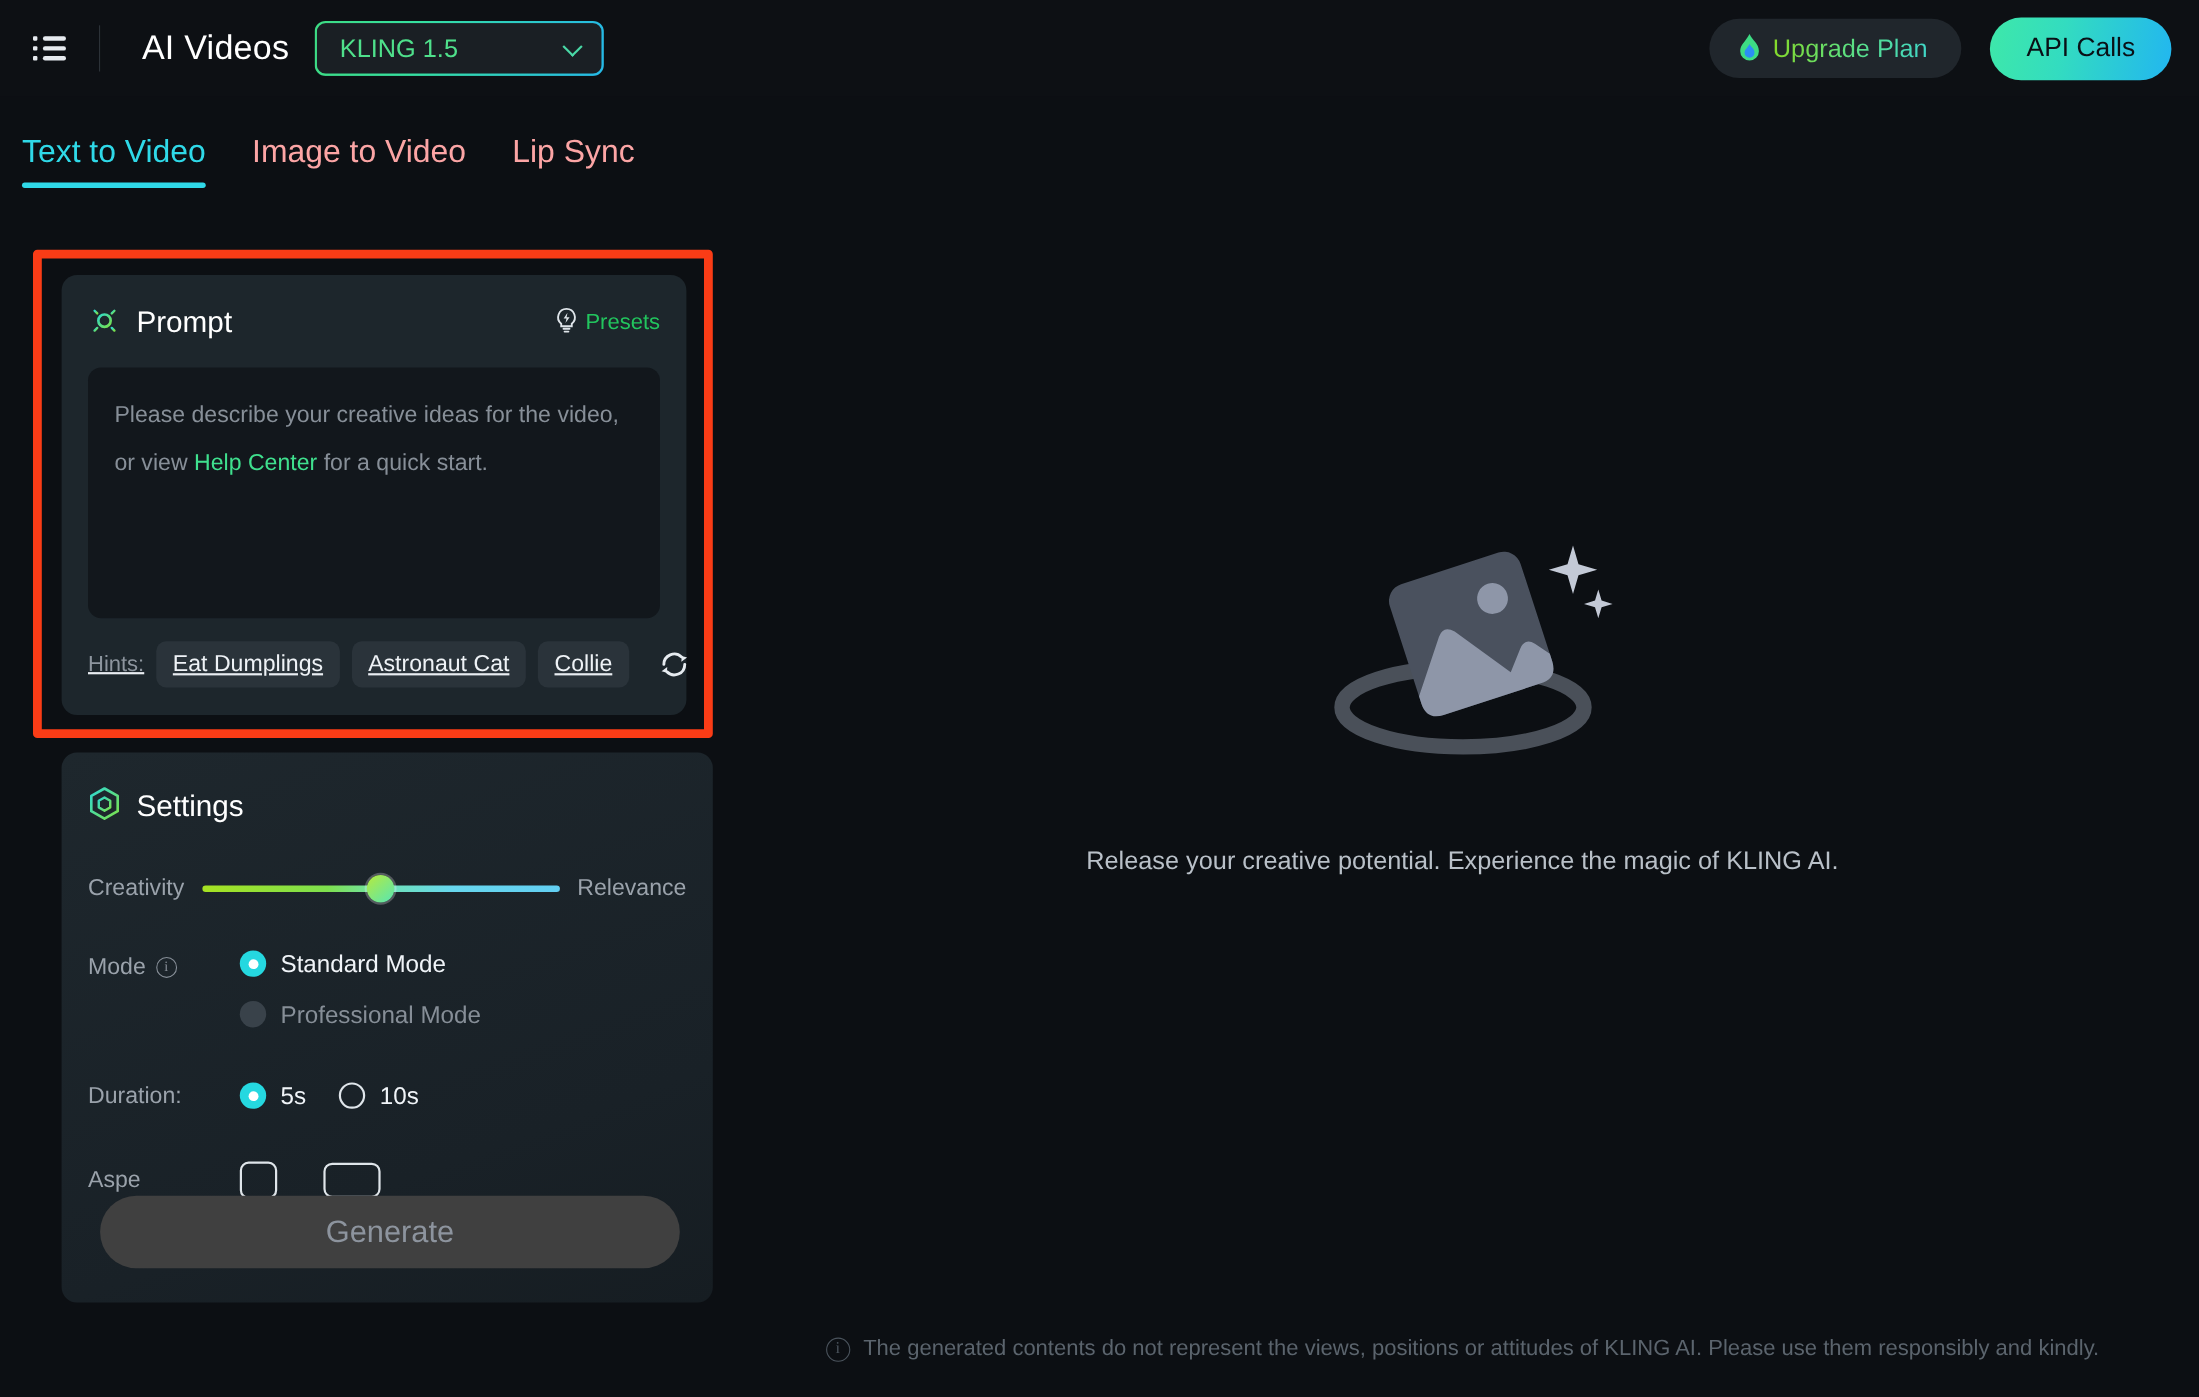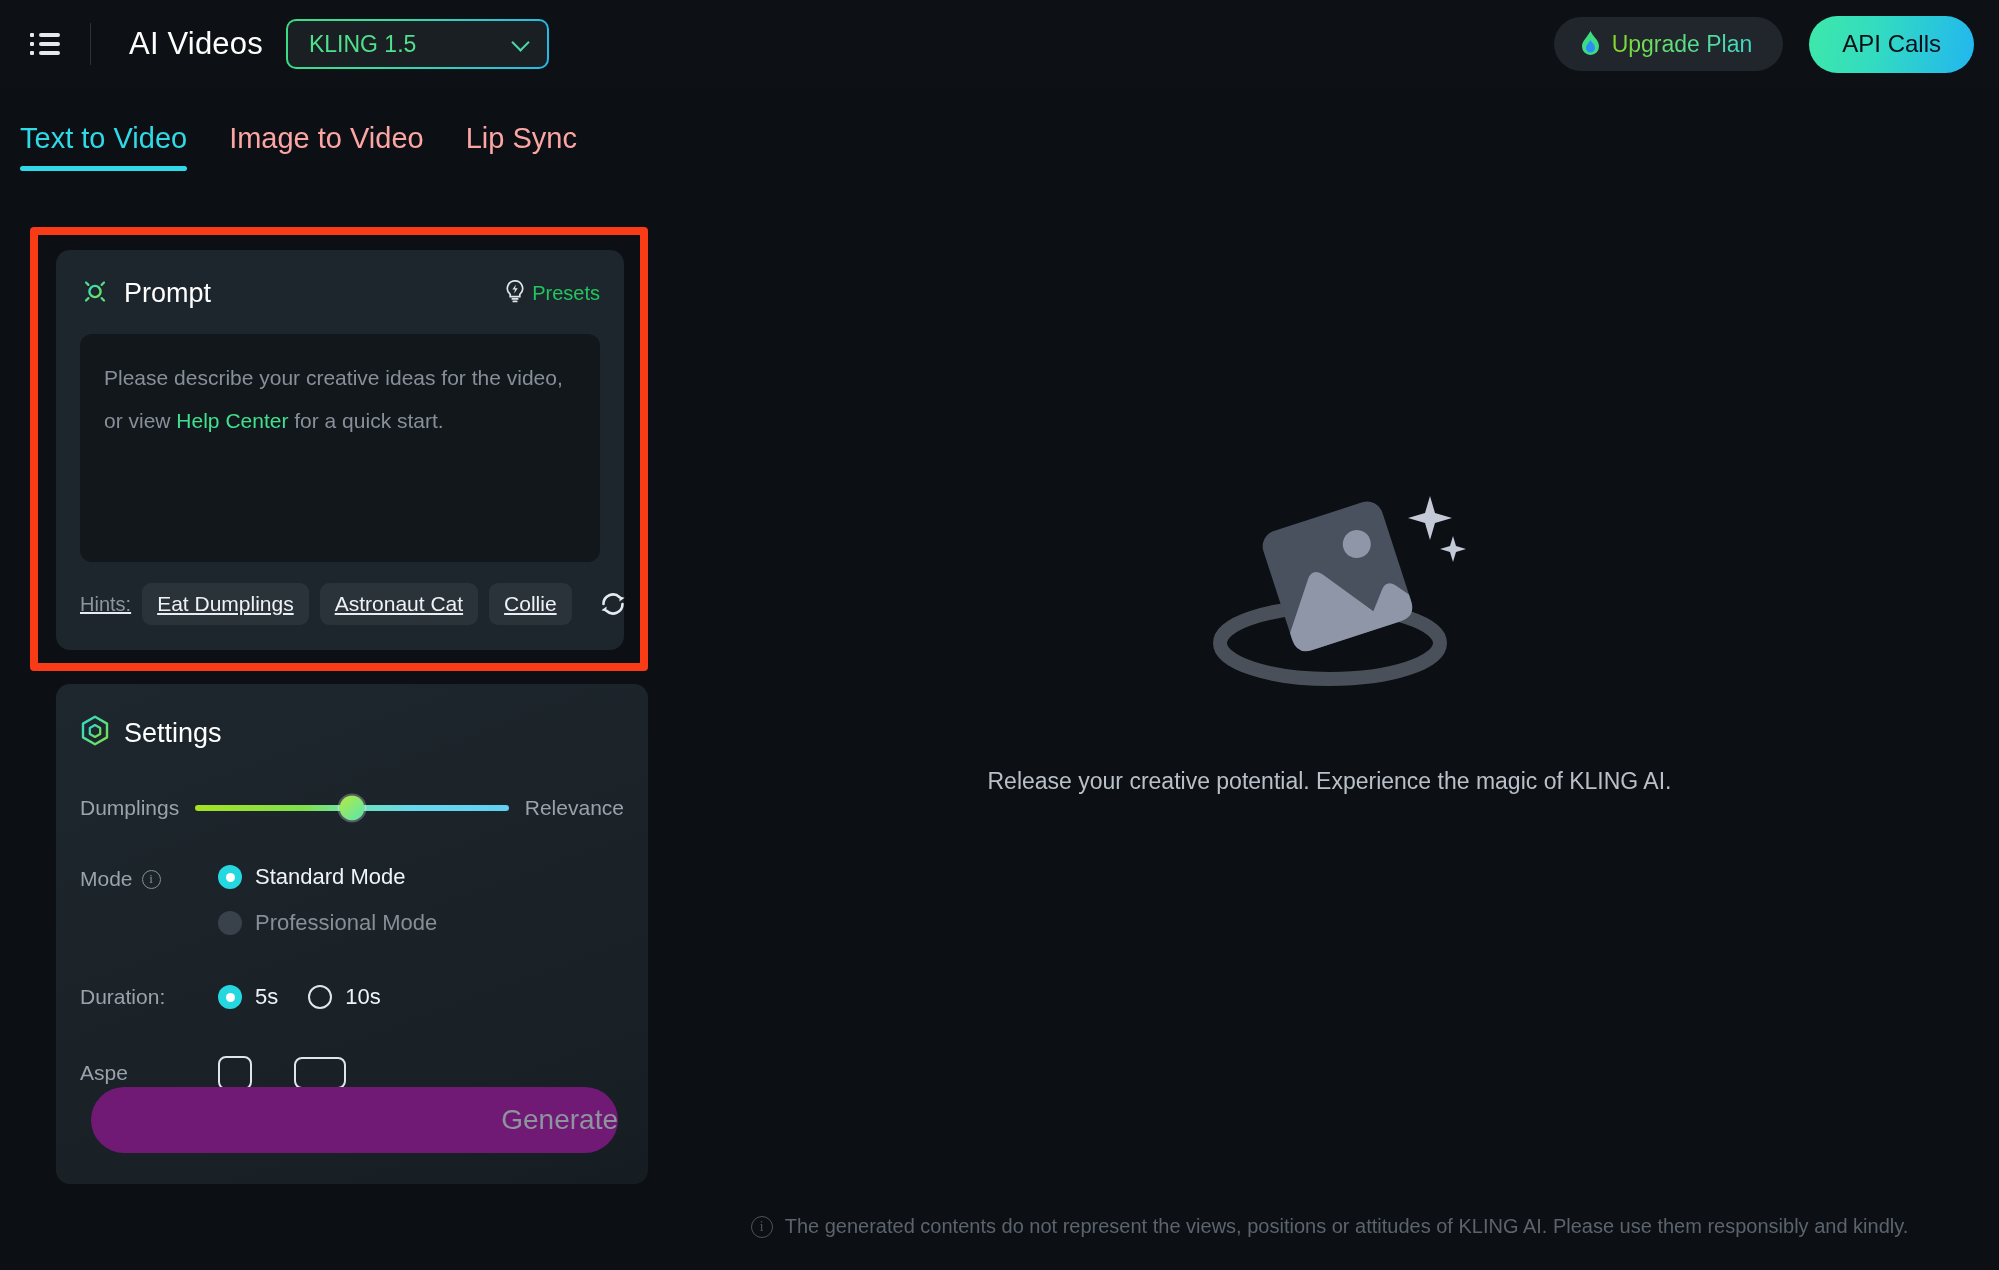--- a/index.html
+++ b/index.html
@@ -143,21 +143,21 @@
 
   #mode-row { margin-top: 44px; display: flex; align-items: flex-start; }
   #mode-label-wrap { display: flex; align-items: center; gap: 9px; width: 138px; padding-top: 3px; }
   .field-label { font-size: 21px; color: #9aa2ab; white-space: nowrap; }
   .info-i {
     width: 19px; height: 19px; border-radius: 50%; border: 1.6px solid #868e97;
     display: flex; align-items: center; justify-content: center;
     font-size: 13px; color: #868e97; cursor: pointer; font-family: "Liberation Serif", serif;
   }
   .radio-col { display: flex; flex-direction: column; gap: 20px; }
-  .radio-item { display: flex; align-items: center; gap: 13px; cursor: pointer; }
+  .radio-item { display: flex; gap: 13px; cursor: pointer; }
   .radio {
     width: 24px; height: 24px; border-radius: 50%; flex: none;
     display: flex; align-items: center; justify-content: center;
   }
   .radio.on { background: #25d8e0; }
   .radio.on::after { content:""; width: 9px; height: 9px; border-radius: 50%; background: #fff; }
   .radio.off-filled { background: #39424a; }
   .radio.off-hollow { border: 2.4px solid #dfe5ea; }
   .radio-label { font-size: 22px; color: #f0f4f8; white-space: nowrap; }
   .radio-label.dim { color: #868e97; }
@@ -168,22 +168,22 @@
 
   #aspect-row { margin-top: 46px; display: flex; align-items: center; }
   #aspect-label { width: 138px; }
   .aspect-group { display: flex; align-items: center; gap: 42px; }
   .aspect-box { border: 2.6px solid #dfe5ea; border-radius: 8px; }
   .aspect-1-1 { width: 34px; height: 34px; }
   .aspect-16-9 { width: 52px; height: 32px; }
 
   #generate-btn {
     position: absolute; left: 79px; top: 1087px; width: 527px; height: 66px;
-    border-radius: 33px; background: #701a75;
-    display: flex; align-items: center; justify-content: flex-end; cursor: pointer;
+    border-radius: 33px; background: #404040;
+    display: flex; align-items: center; justify-content: center; cursor: pointer;
   }
   #generate-label { font-size: 28px; color: #8d949e; white-space: nowrap; }
 
   
   #canvas {
     position: absolute; left: 660px; top: 88px; width: 1339px; height: 1182px;
   }
   #empty-state {
     position: absolute; left: 0; right: 0; top: 380px;
     display: flex; flex-direction: column; align-items: center;
@@ -325,21 +325,21 @@
             </linearGradient>
           </defs>
           <path d="M15 1.8 L27 8.6 V22.4 L15 29.2 L3 22.4 V8.6 Z" fill="none" stroke="url(#hexGrad)" stroke-width="2.4" stroke-linejoin="round"></path>
           <path d="M15 10 L20.2 13 V19 L15 22 L9.8 19 V13 Z" fill="none" stroke="url(#hexGrad)" stroke-width="2.2" stroke-linejoin="round"></path>
         </svg>
       </span>
       <span class="panel-title">Settings</span>
     </div>
 
     <div id="creativity-row">
-      <span class="slider-cap">Dumplings</span>
+      <span class="slider-cap">Creativity</span>
       <span id="slider-track">
         <span id="slider-thumb"></span>
       </span>
       <span class="slider-cap">Relevance</span>
     </div>
 
     <div id="mode-row">
       <span id="mode-label-wrap">
         <span class="field-label">Mode</span>
         <span class="info-i">i</span>

